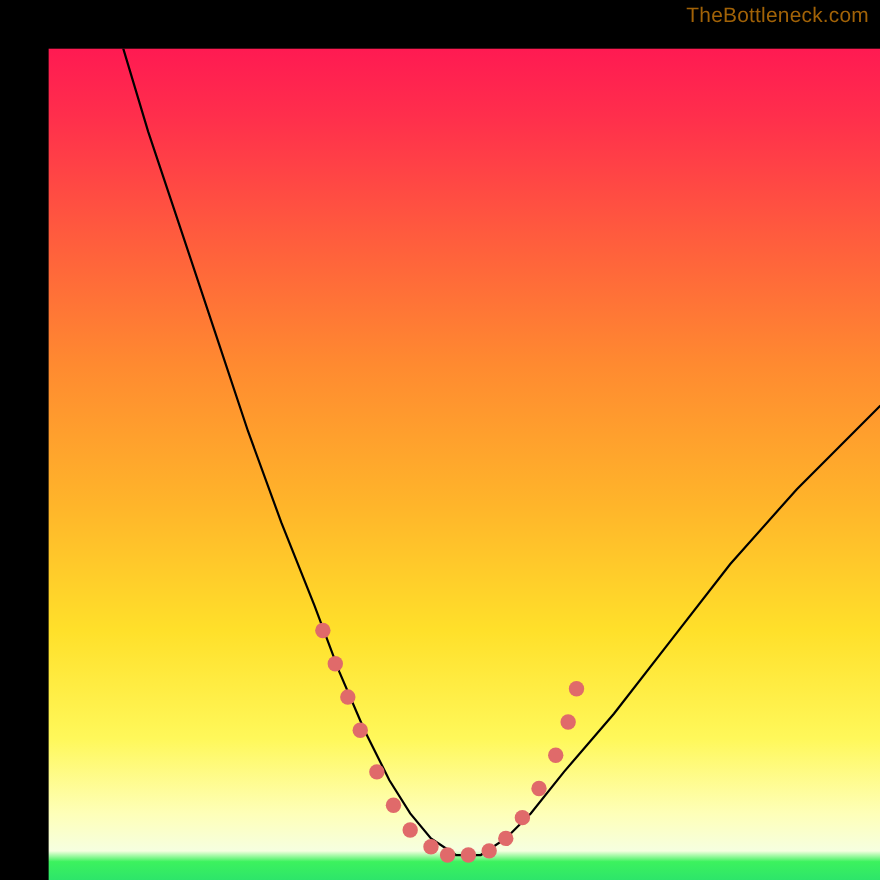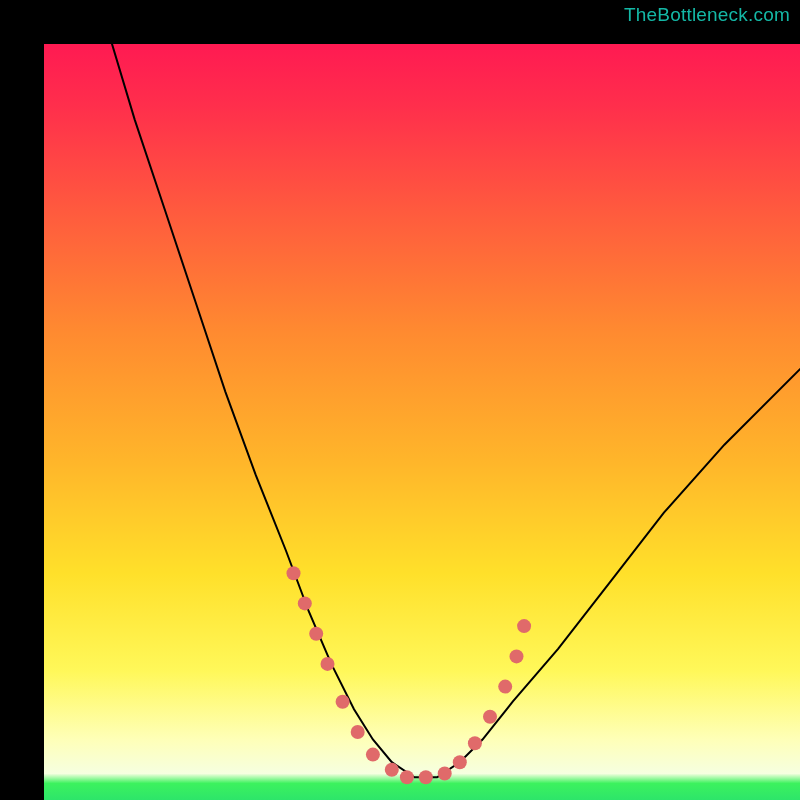--- a/index.html
+++ b/index.html
@@ -48,21 +48,21 @@
     );
   }
   svg.curve {
     position: absolute;
     inset: 0;
   }
   .watermark {
     position: absolute;
     top: 4px;
     right: 10px;
-    color: #14b8a6;
+    color: #a16207;
     font-size: 19px;
     font-weight: 400;
     letter-spacing: 0.2px;
   }
 </style>
 </head>
 <body>
 
 <div class="frame">
   <div class="plot">

